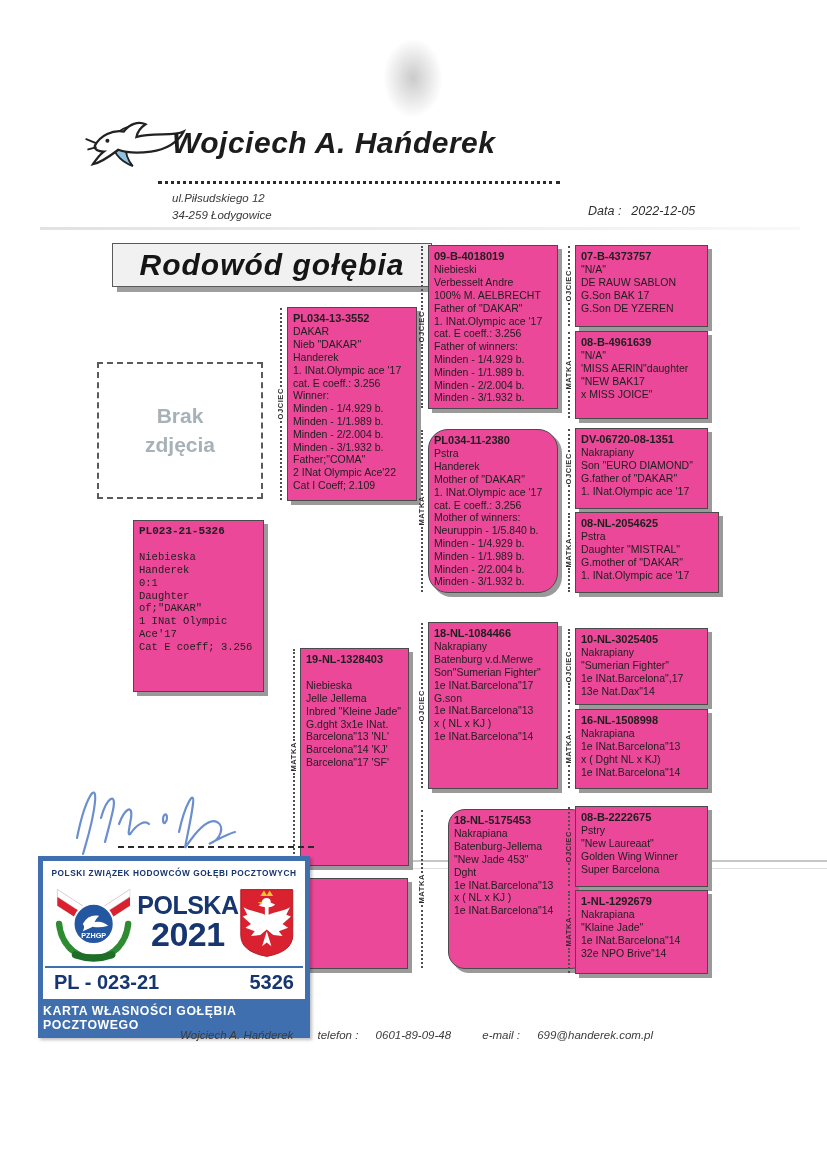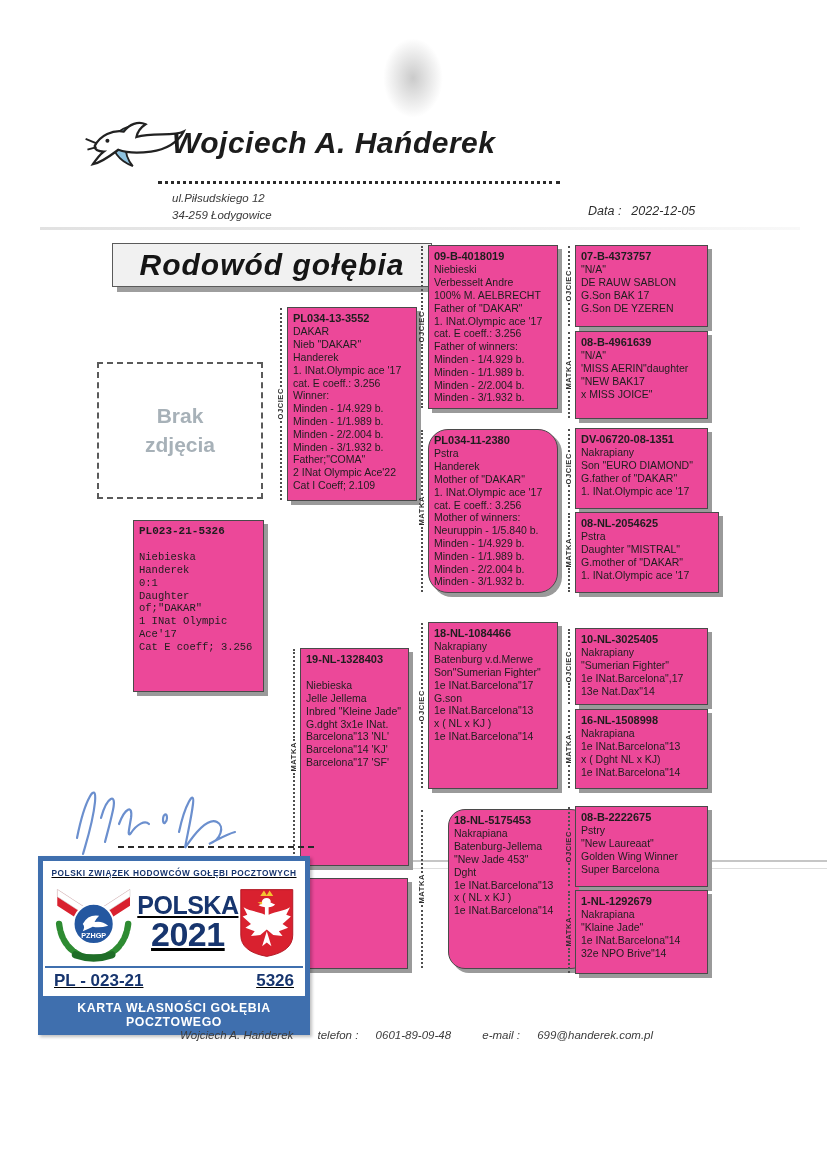--- a/index.html
+++ b/index.html
@@ -63,30 +63,30 @@
   #b-mmf { left:575px; top:806px; width:133px; height:81px; } #l-mmf { left:562px; top:806px; height:81px; }
   #b-mmm { left:575px; top:890px; width:133px; height:84px; } #l-mmm { left:562px; top:890px; height:84px; }
 
   
   .signature { position:absolute; left:55px; top:770px; width:190px; height:88px; }
   .sig-line { position:absolute; left:118px; top:846px; width:196px; border-top:2px dashed #2a2a2a; }
 
   
   .card { position:absolute; left:38px; top:856px; width:272px; background:#3f6fae; padding:5px 5px 0 5px;
     box-shadow:2px 2px 3px rgba(0,0,0,.25); }
-  .card-dash { border:2px dashed #fff; background:#fff;text-decoration:underline; }
+  .card-dash { border:2px dashed #fff; background:#fff; }
   .card-org { text-align:center; font-size:8.3px; font-weight:bold; color:#17356e; letter-spacing:.55px;
     padding:5px 2px 2px 2px; }
   .card-main { display:flex; align-items:center; justify-content:space-between; padding:2px 7px 3px 5px; height:86px; }
   .card-center { text-align:center; color:#17356e; font-weight:bold; line-height:.95; letter-spacing:-.5px; }
   .card-center .polska { font-size:25px; display:block; }
   .card-center .year { font-size:34px; display:block; }
   .card-num { display:flex; justify-content:space-between; align-items:center; border-top:2px solid #3f6fae;
-    padding:3px 9px; font-size:17px; font-weight:bold; color:#17356e; }
-  .card-foot { color:#fff; font-weight:bold; text-align:center; font-size:12.3px; letter-spacing:.6px;
+    padding:3px 9px; font-size:20px; font-weight:bold; color:#17356e; }
+  .card-foot { color:#fff; font-weight:bold; font-size:12.3px; letter-spacing:.6px;
     padding:5px 0 6px 0; }
 
   
   .page-footer { position:absolute; left:100px; top:1029px; width:640px; text-align:center; font-size:11.5px;
     font-style:italic; color:#3c3c3c; }
   .page-footer span { margin:0 7px; }
 </style>
 </head>
 <body>
 

